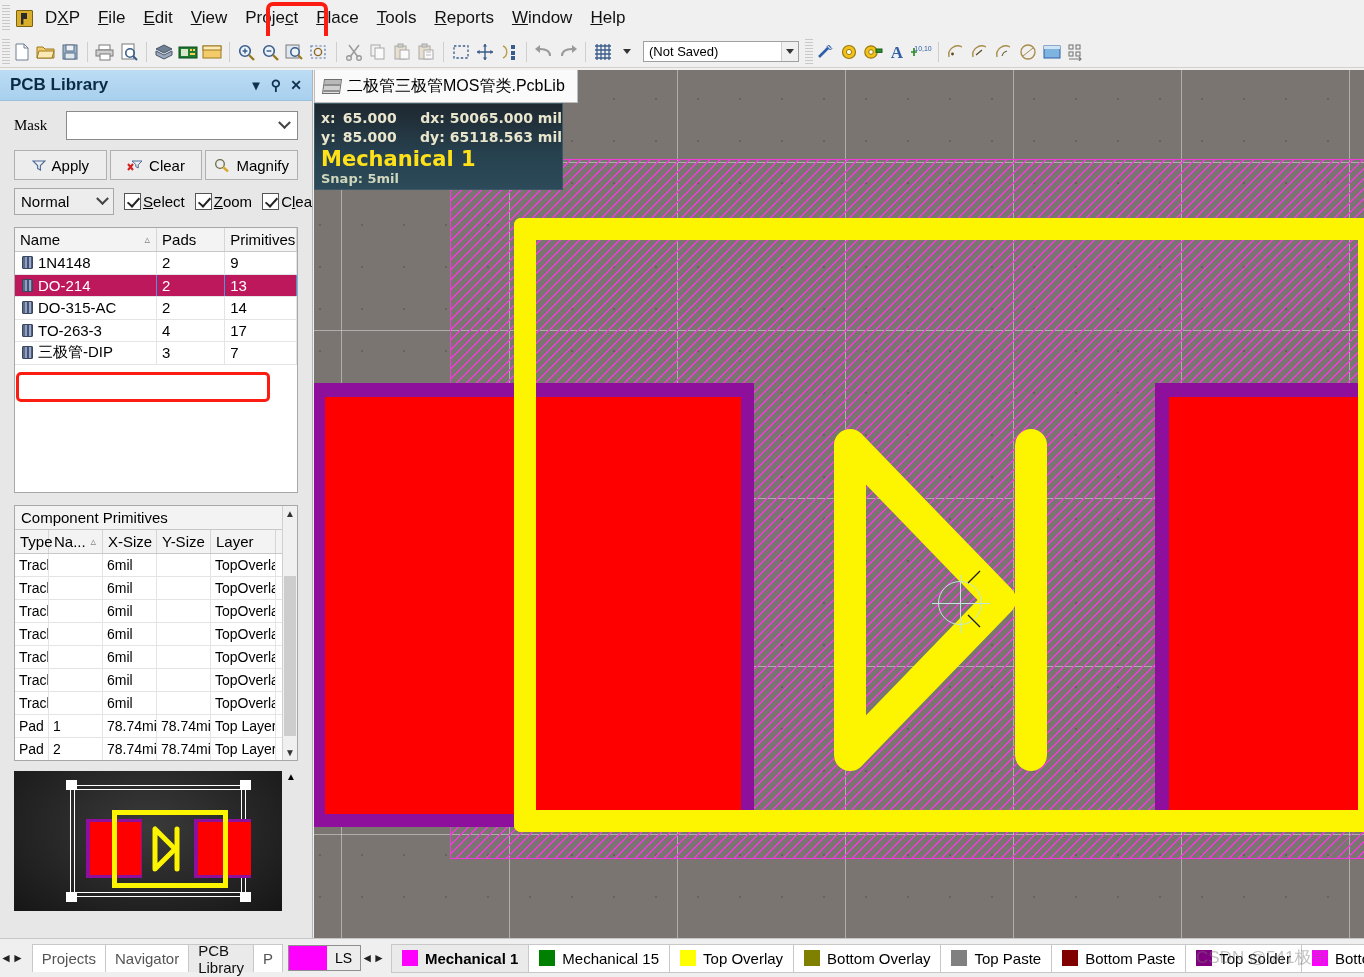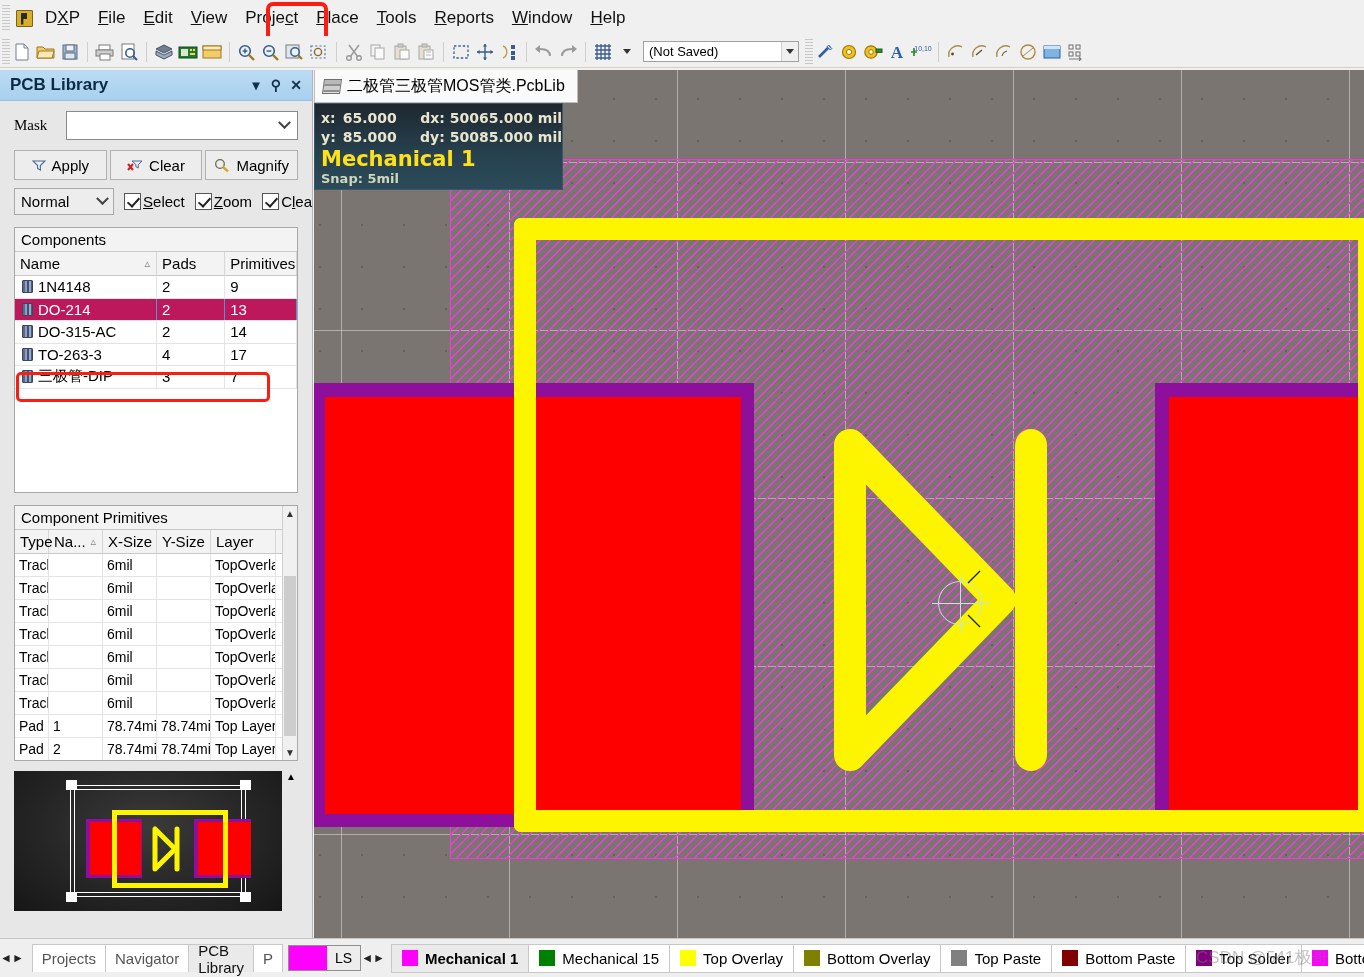--- a/index.html
+++ b/index.html
@@ -592,21 +592,20 @@
         <span class="box checked"></span>
         <span><u>Z</u>oom</span>
       </div>
       <div class="cbx">
         <span class="box checked"></span>
         <span>C<u>l</u>ea</span>
       </div>
     </div>
 
     <div class="grid-box">
-      <div class="grid-cap">Components</div>
       <div class="grid-head">
         <div class="hc" style="width:157px">
           <span>Name</span>
           <span class="sortmark">▵</span>
         </div>
         <div class="hc" style="width:75px">Pads</div>
         <div class="hc" style="width:79px">Primitives</div>
       </div>
       <div id="comp-rows">
           <div class="crow">
@@ -797,21 +796,21 @@
 
   <div class="coord">
     <div class="ln">
       <span class="k">x:</span>
       <span class="v">65.000</span>
       <span class="d">dx: 50065.000 mil</span>
     </div>
     <div class="ln">
       <span class="k">y:</span>
       <span class="v">85.000</span>
-      <span class="d">dy: 50085.000 mil</span>
+      <span class="d">dy: 65118.563 mil</span>
     </div>
     <div class="mech">Mechanical 1</div>
     <div class="snap">Snap: 5mil</div>
   </div>
 
   <div class="bottombar">
     <div class="navarrow">◄</div>
     <div class="navarrow">►</div>
     <div id="panel-tabs" style="display:flex;align-items:center;margin-left:8px">
         <div class="ptab">Projects</div>

